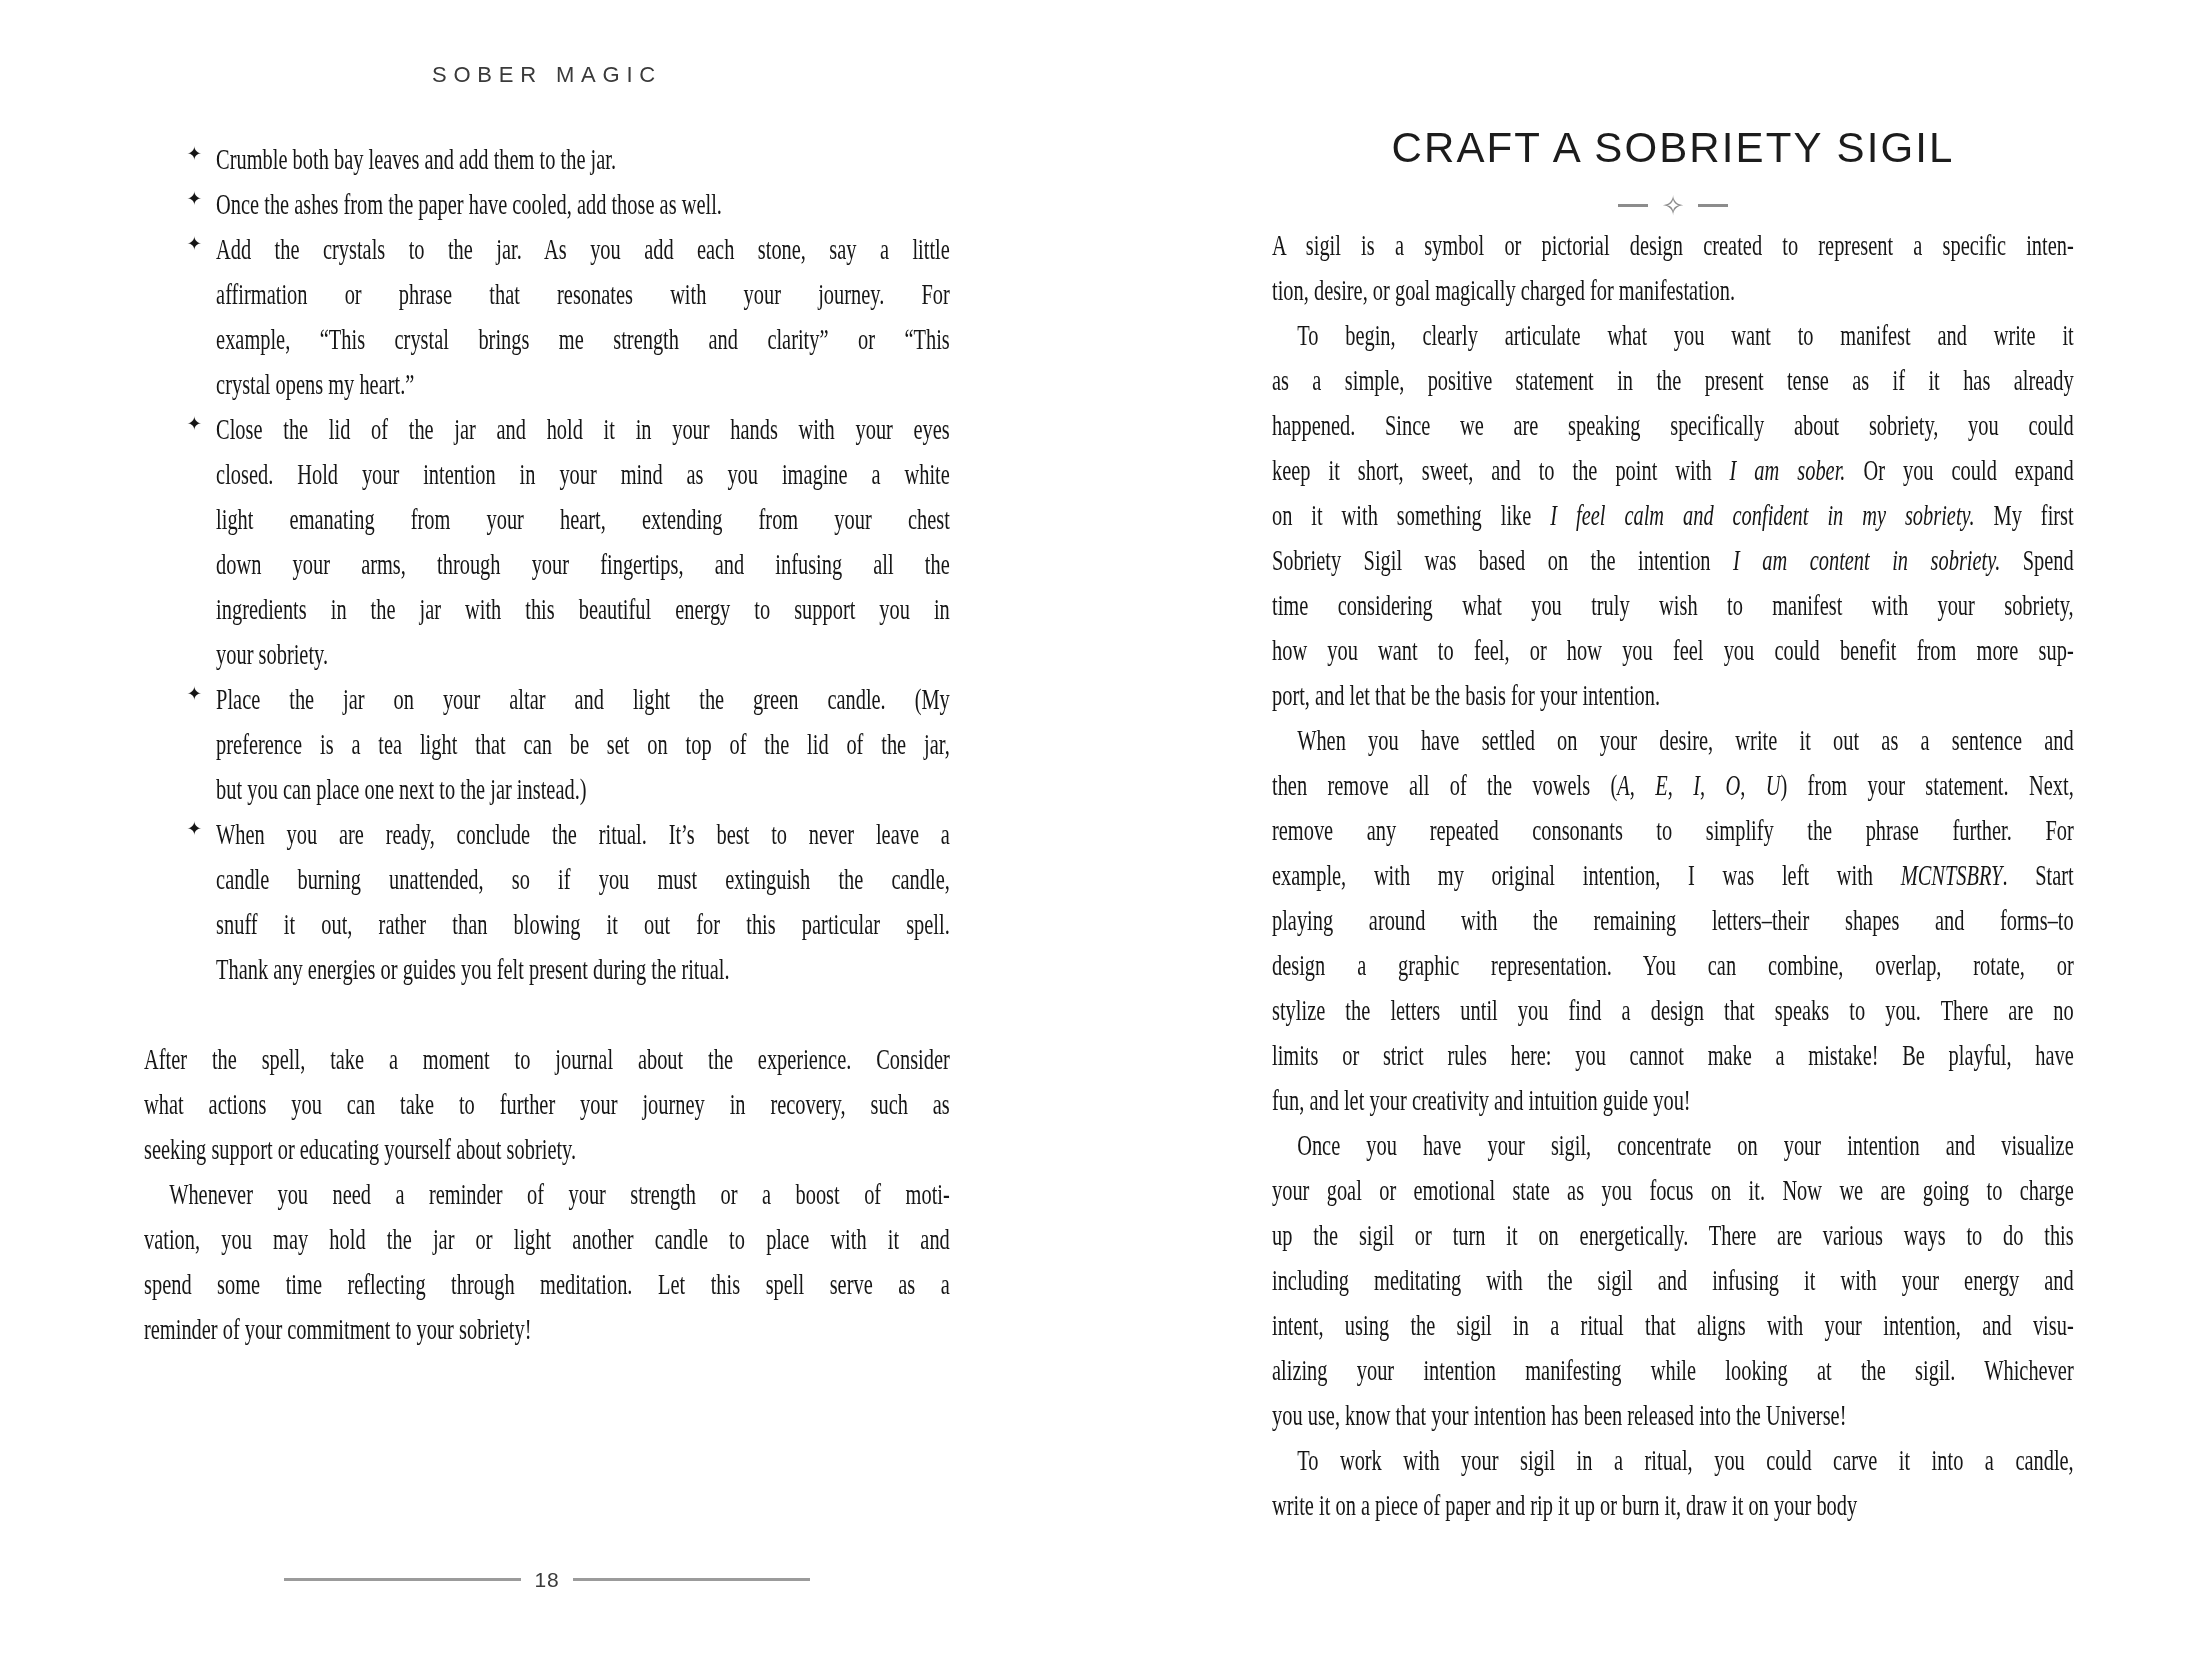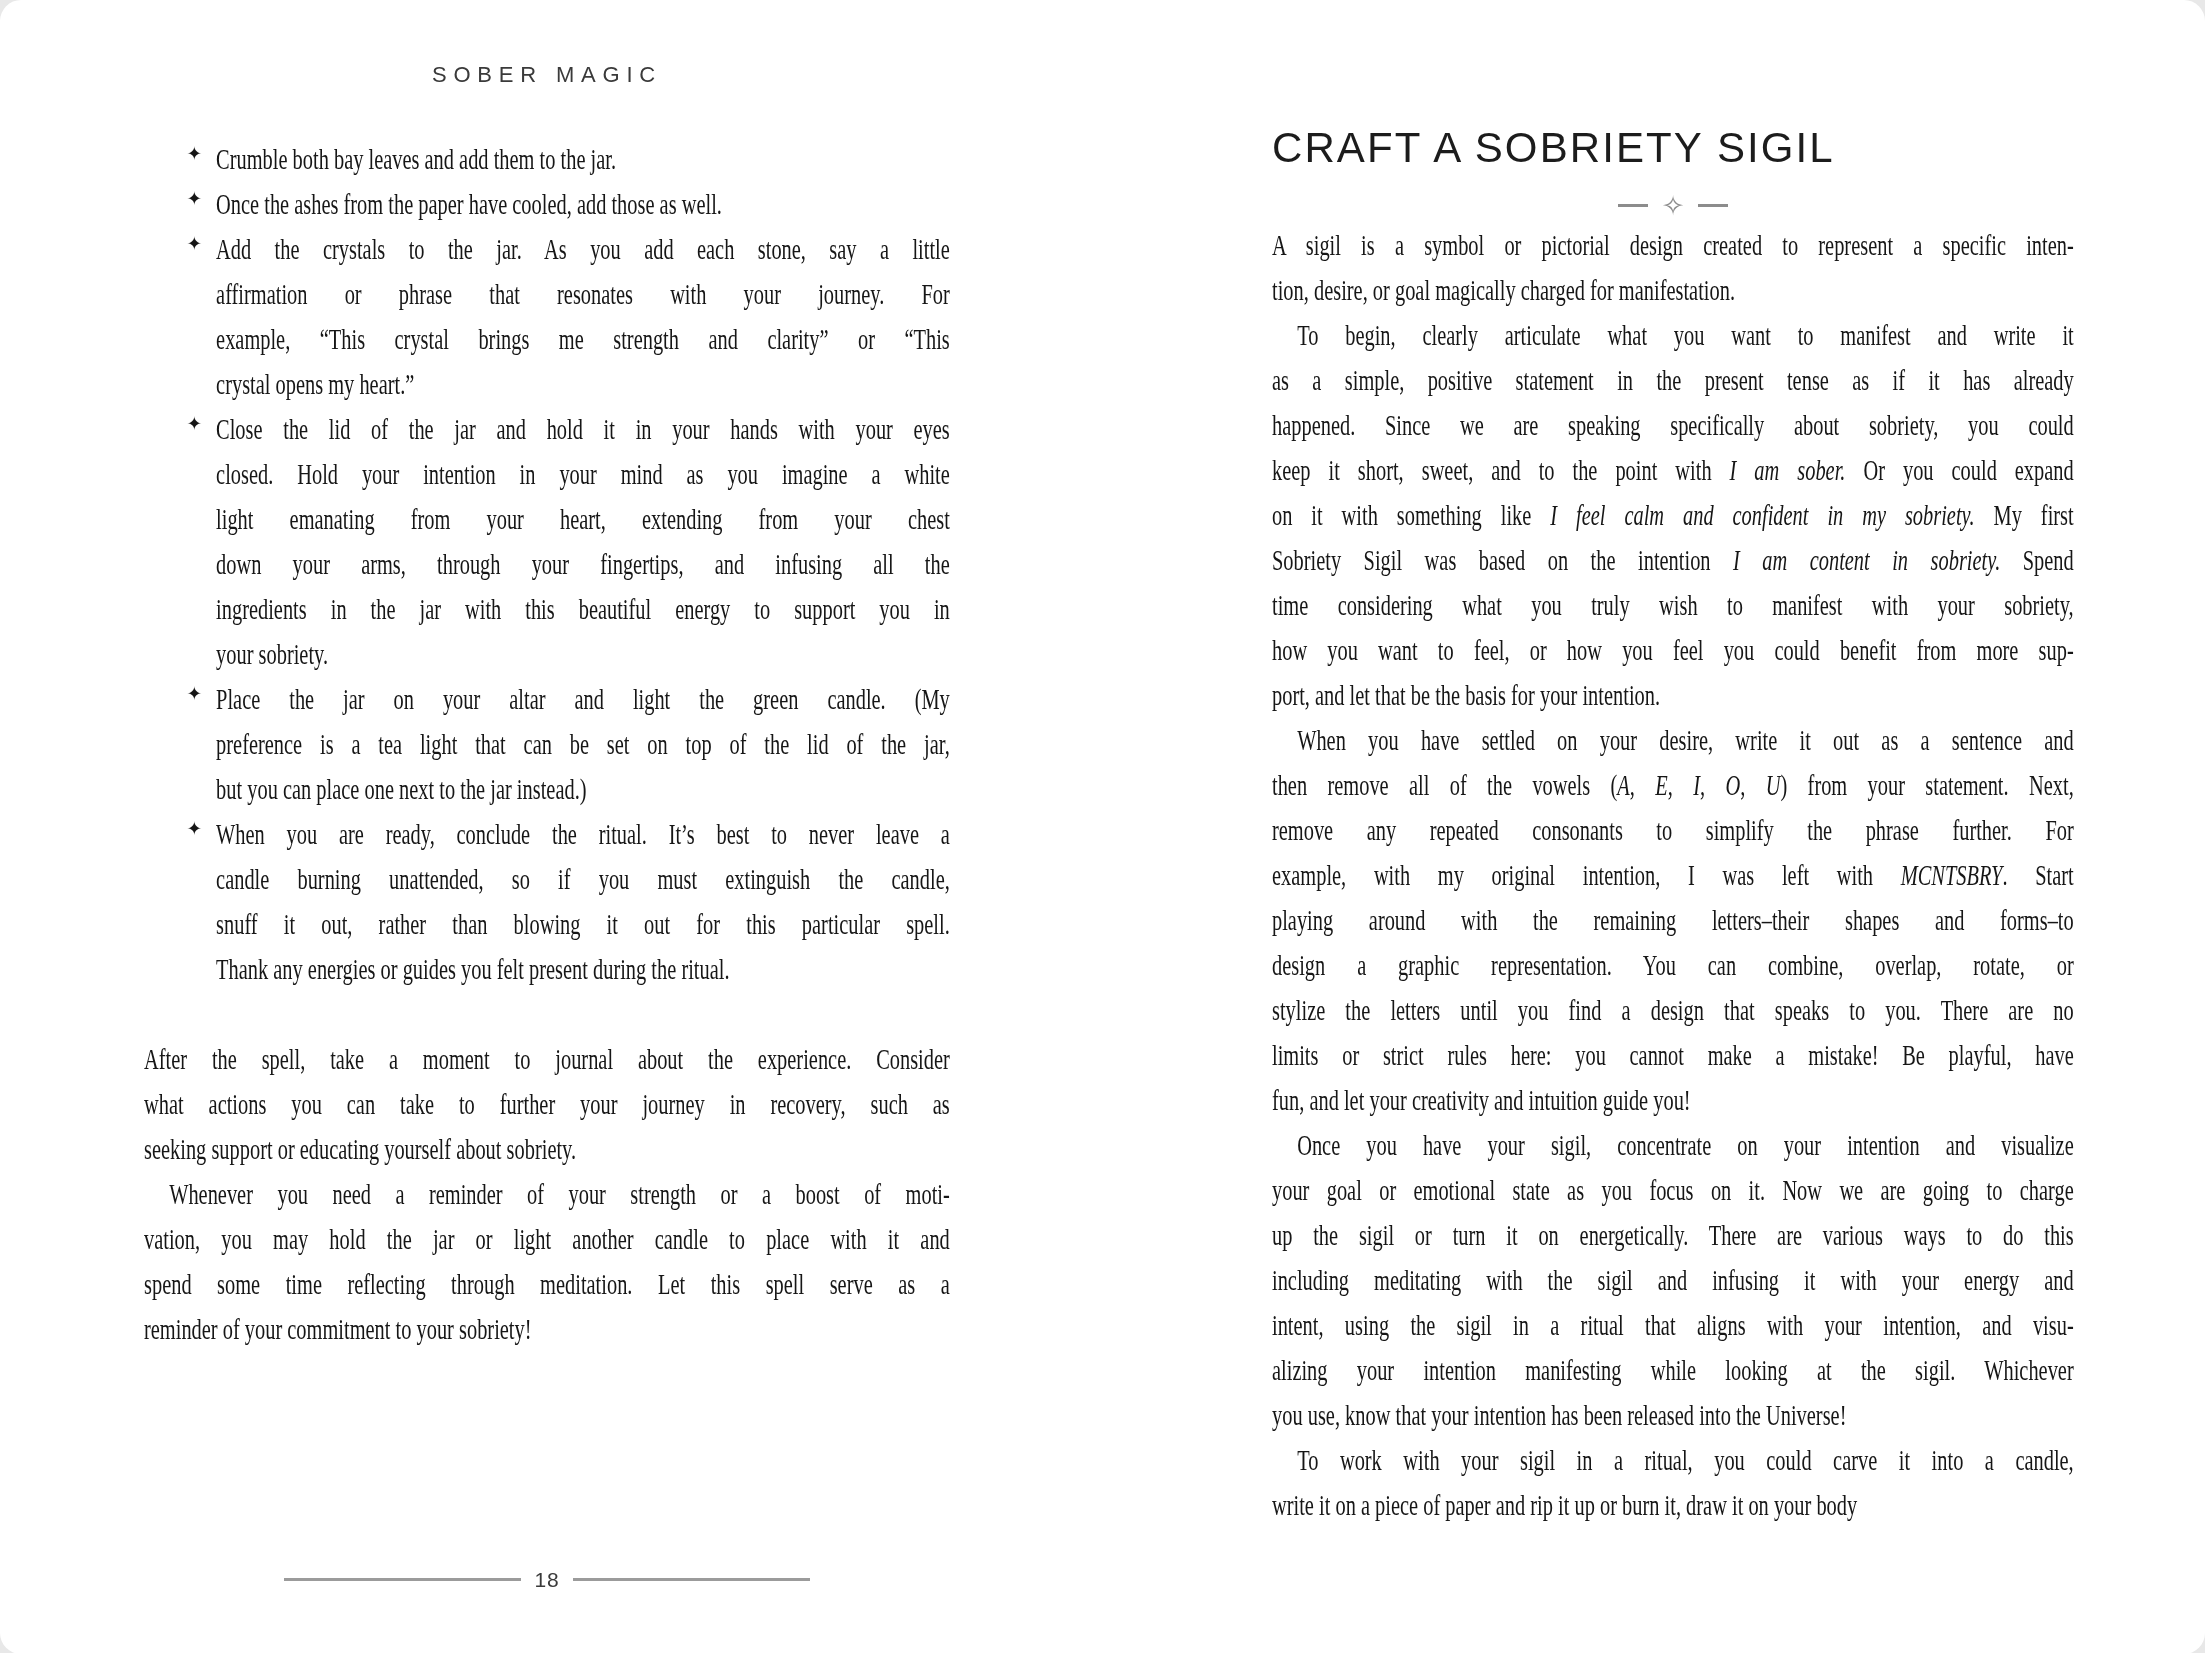--- a/index.html
+++ b/index.html
@@ -4,38 +4,38 @@
 <style>
   html, body { margin: 0; padding: 0; background: #e8e8e8; }
   .spread {
     position: relative;
     width: 2205px;
     height: 1654px;
     background: #ffffff;
     overflow: hidden;
     font-family: "Liberation Serif", "DejaVu Serif", serif;
     color: var(--text-color, #161616);
-    border-radius: 21px;
   }
   .col { position: absolute; top: 0; height: 100%; }
   .col-left  { left: 144px;  width: 806px; }
   .col-right { left: 1272px; width: 802px; }
 
   .running-head {
     position: absolute; top: 64px; left: 0; right: 0;
     text-align: center;
     font-family: "Liberation Sans", sans-serif;
     font-size: 22px; line-height: 1;
     letter-spacing: 6.8px;
     font-weight: 400;
     color: var(--heading-color, #3a3a3a);
   }
 
   .title {
     position: absolute; top: 127px; left: 0; right: 0; margin: 0;
+    text-align: center;
     font-family: "Liberation Sans", sans-serif;
     font-size: 42px; line-height: 1;
     letter-spacing: 2.1px;
     font-weight: 400;
     color: #1c1c1c;
   }
 
   .divider {
     position: absolute; top: 192px; left: 0; right: 0;
     display: flex; justify-content: center; align-items: center; gap: 13.6px;

